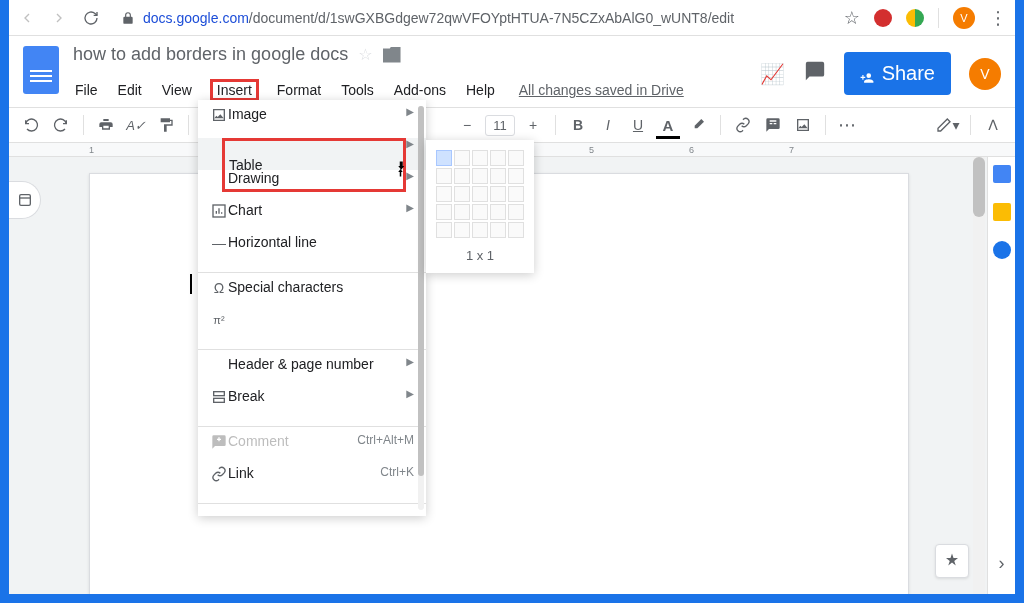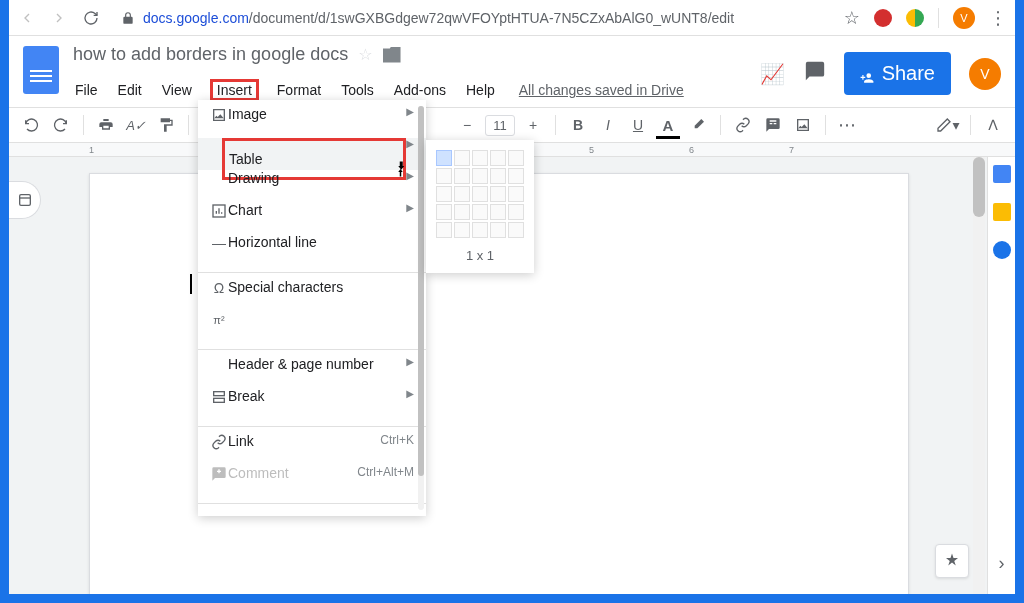--- a/index.html
+++ b/index.html
@@ -65,21 +65,21 @@
 .keep-icon { background: #fbbc04; border-radius: 2px; }
 .tasks-icon { background: #1a73e8; border-radius: 50%; }
 .sb-expand { margin-top: auto; margin-bottom: 20px; color: #5f6368; font-size: 18px; }
 
 
 .dropdown { position: absolute; top: 100px; left: 198px; width: 228px; background: #fff; box-shadow: 0 2px 10px rgba(0,0,0,0.2); z-index: 100; padding: 6px 0; }
 .dd-item { display: flex; align-items: flex-start; height: 32px; padding: 0 12px; font-size: 14px; color: #202124; cursor: pointer; }
 .dd-item.hover { background: #f1f3f4; }
 .dd-icon { width: 18px; height: 18px; display: flex; align-items: center; justify-content: center; color: #5f6368; flex-shrink: 0; }
 .dd-label { flex: 1; }
-.dd-label.boxed { border: 3px solid #e53935; padding: 10px 4px; margin-left: -6px; }
+.dd-label.boxed { border: 3px solid #e53935; padding: 16px 4px; margin-left: -6px; }
 .dd-shortcut { font-size: 12px; color: #80868b; }
 .dd-arrow { color: #80868b; font-size: 10px; }
 .dd-sep { height: 1px; background: #e0e0e0; margin: 6px 0; }
 .dd-disabled { color: #bdbdbd; }
 .dd-disabled .dd-icon { color: #bdbdbd; }
 .dd-scrollbar { position: absolute; right: 2px; top: 6px; bottom: 6px; width: 6px; background: #f1f1f1; border-radius: 3px; }
 .dd-scroll-thumb { width: 6px; height: 370px; background: #c1c1c1; border-radius: 3px; }
 .cursor-pointer { position: absolute; top: 160px; left: 390px; font-size: 16px; color: #000; z-index: 200; pointer-events: none; }
 
 
@@ -334,38 +334,38 @@
     <span class="dd-icon">
         <svg width="16" height="16" viewBox="0 0 24 24" fill="none" stroke="currentColor" stroke-width="2">
           <rect x="4" y="4" width="16" height="6"></rect>
           <rect x="4" y="14" width="16" height="6"></rect>
         </svg>
       </span>
     <span class="dd-label">Break</span>
     <span class="dd-arrow">▶</span>
   </div>
   <div class="dd-sep"></div>
+  <div class="dd-item dd-disabled">
+    <span class="dd-icon">
+        <svg width="16" height="16" viewBox="0 0 24 24" fill="currentColor">
+          <path d="M20 2H4a2 2 0 0 0-2 2v18l4-4h14a2 2 0 0 0 2-2V4a2 2 0 0 0-2-2zm-7 9h-2V9H9V7h2V5h2v2h2v2h-2z"></path>
+        </svg>
+      </span>
+    <span class="dd-label">Comment</span>
+    <span class="dd-shortcut">Ctrl+Alt+M</span>
+  </div>
   <div class="dd-item">
     <span class="dd-icon">
         <svg width="16" height="16" viewBox="0 0 24 24" fill="none" stroke="currentColor" stroke-width="2">
           <path d="M10 13a5 5 0 0 0 7 0l3-3a5 5 0 0 0-7-7l-1 1"></path>
           <path d="M14 11a5 5 0 0 0-7 0l-3 3a5 5 0 0 0 7 7l1-1"></path>
         </svg>
       </span>
     <span class="dd-label">Link</span>
     <span class="dd-shortcut">Ctrl+K</span>
-  </div>
-  <div class="dd-item dd-disabled">
-    <span class="dd-icon">
-        <svg width="16" height="16" viewBox="0 0 24 24" fill="currentColor">
-          <path d="M20 2H4a2 2 0 0 0-2 2v18l4-4h14a2 2 0 0 0 2-2V4a2 2 0 0 0-2-2zm-7 9h-2V9H9V7h2V5h2v2h2v2h-2z"></path>
-        </svg>
-      </span>
-    <span class="dd-label">Comment</span>
-    <span class="dd-shortcut">Ctrl+Alt+M</span>
   </div>
   <div class="dd-sep"></div>
   <div class="dd-scrollbar">
       <div class="dd-scroll-thumb"></div>
     </div>
 </div>
 
 <div class="cursor-pointer">
   <svg width="18" height="18" viewBox="0 0 24 24" fill="#000">
       <path d="M9 2v6H7l3 4 3-4h-2V2zm-4 14h2v6h4v-6h2l-4-5z" transform="rotate(180 12 12)"></path>

